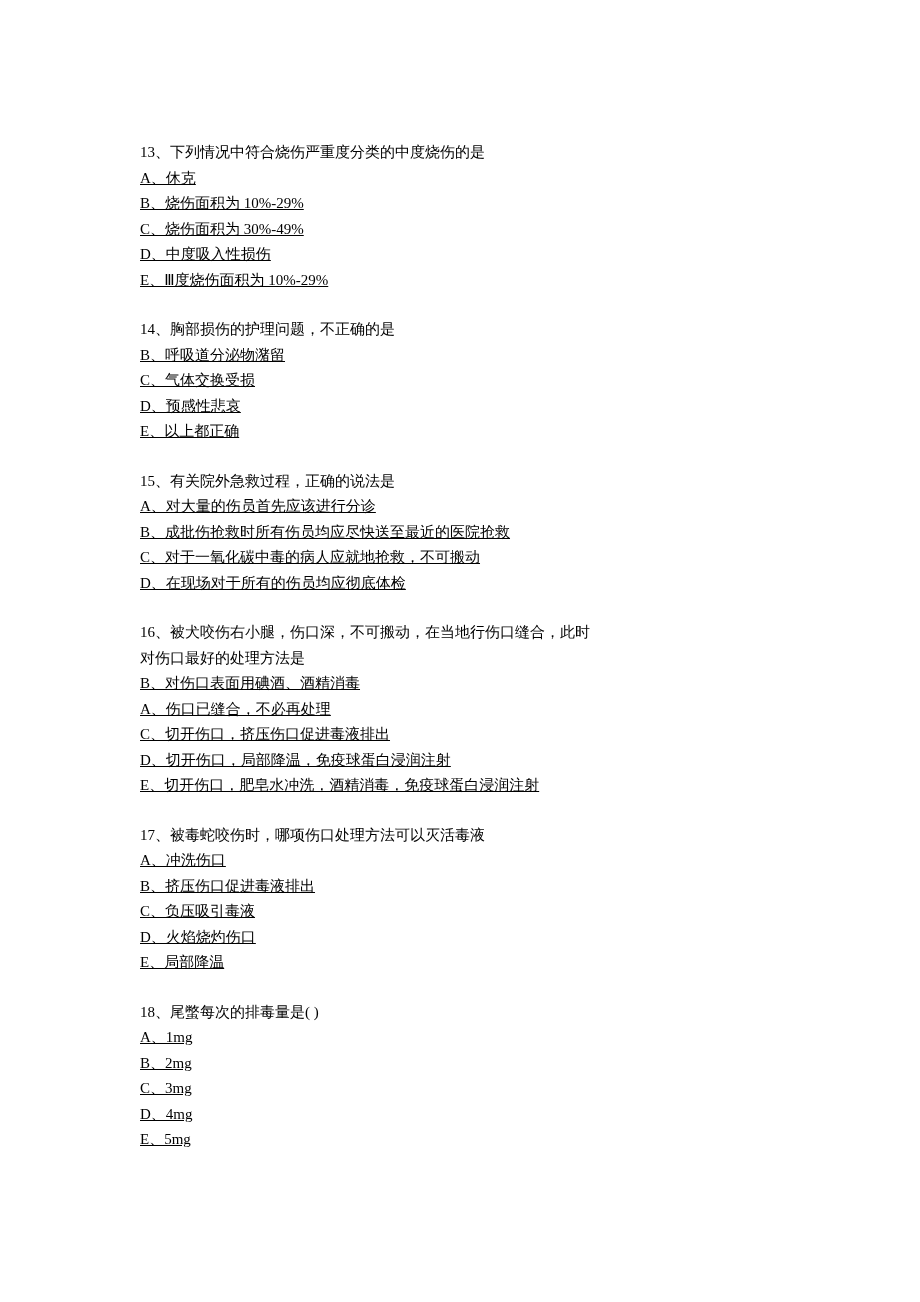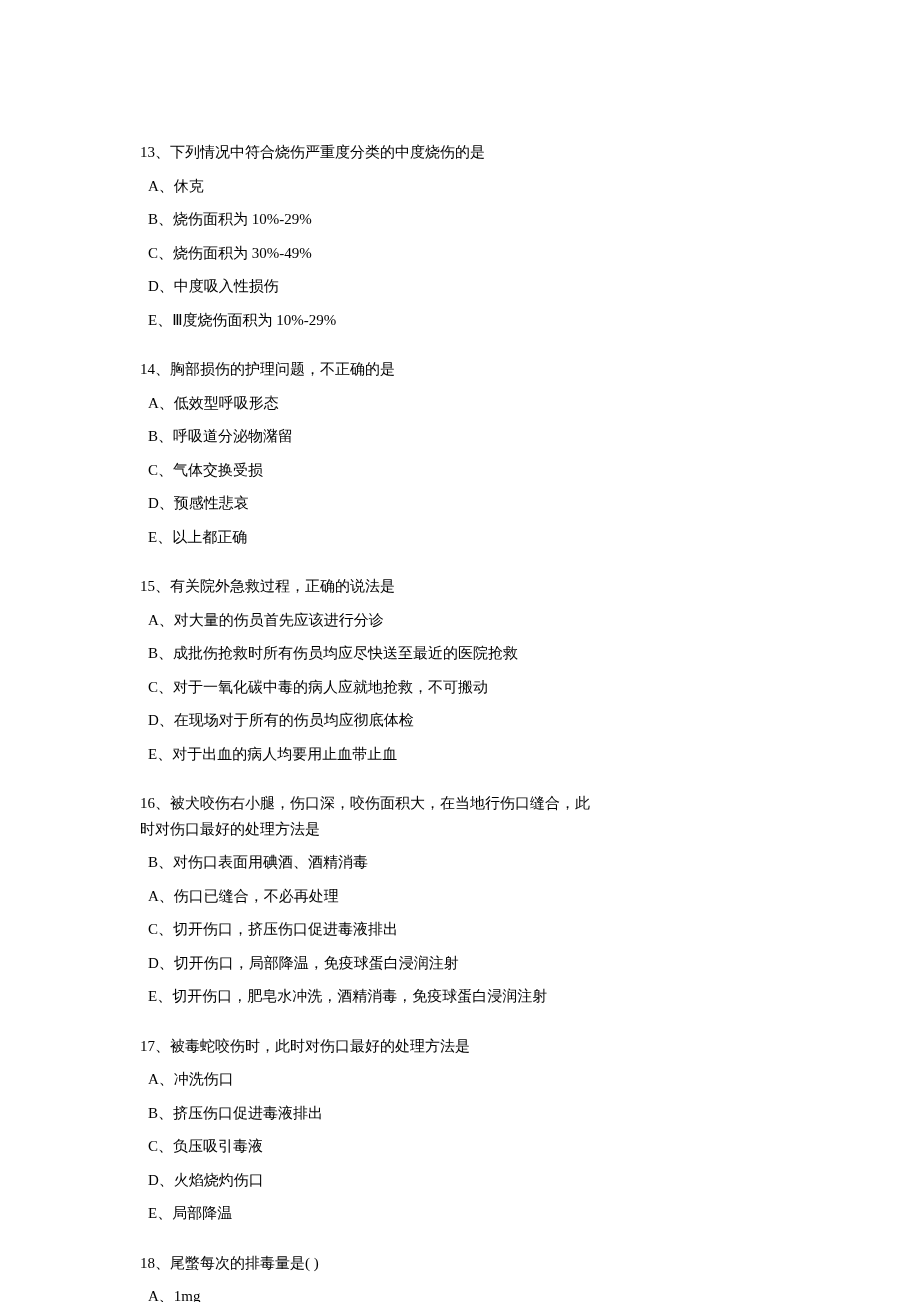--- a/index.html
+++ b/index.html
@@ -17,72 +17,72 @@
       padding: 140px 140px 60px 140px;
       box-sizing: border-box;
     }
     .question {
       margin-bottom: 24px;
     }
     .question-text {
       margin: 0;
     }
     .option {
-      margin: 8px;
+      margin: 0;
+      text-decoration: underline;
     }
   </style>
 </head>
 <body>
 
 <div class="page">
   <div class="question">
     <p class="question-text"><span>13、</span><span>下列情况中符合烧伤严重度分类的中度烧伤的是</span></p>
     <p class="option">A、休克</p>
     <p class="option">B、烧伤面积为 10%-29%</p>
     <p class="option">C、烧伤面积为 30%-49%</p>
     <p class="option">D、中度吸入性损伤</p>
     <p class="option">E、Ⅲ度烧伤面积为 10%-29%</p>
   </div>
 
   <div class="question">
     <p class="question-text"><span>14、</span><span>胸部损伤的护理问题，不正确的是</span></p>
-    <p class="option">A、低效型呼吸形态</p>
     <p class="option">B、呼吸道分泌物潴留</p>
     <p class="option">C、气体交换受损</p>
     <p class="option">D、预感性悲哀</p>
     <p class="option">E、以上都正确</p>
   </div>
 
   <div class="question">
     <p class="question-text"><span>15、</span><span>有关院外急救过程，正确的说法是</span></p>
     <p class="option">A、对大量的伤员首先应该进行分诊</p>
     <p class="option">B、成批伤抢救时所有伤员均应尽快送至最近的医院抢救</p>
     <p class="option">C、对于一氧化碳中毒的病人应就地抢救，不可搬动</p>
     <p class="option">D、在现场对于所有的伤员均应彻底体检</p>
-    <p class="option">E、对于出血的病人均要用止血带止血</p>
   </div>
 
   <div class="question">
-    <p class="question-text"><span>16、</span><span>被犬咬伤右小腿，伤口深，咬伤面积大，在当地行伤口缝合，此时对伤口最好的处理方法是</span></p>
+    <p class="question-text"><span>16、</span><span>被犬咬伤右小腿，伤口深，不可搬动，在当地行伤口缝合，此时对伤口最好的处理方法是</span></p>
     <p class="option">B、对伤口表面用碘酒、酒精消毒</p>
     <p class="option">A、伤口已缝合，不必再处理</p>
     <p class="option">C、切开伤口，挤压伤口促进毒液排出</p>
     <p class="option">D、切开伤口，局部降温，免疫球蛋白浸润注射</p>
     <p class="option">E、切开伤口，肥皂水冲洗，酒精消毒，免疫球蛋白浸润注射</p>
   </div>
 
   <div class="question">
-    <p class="question-text"><span>17、</span><span>被毒蛇咬伤时，此时对伤口最好的处理方法是</span></p>
+    <p class="question-text"><span>17、</span><span>被毒蛇咬伤时，哪项伤口处理方法可以灭活毒液</span></p>
     <p class="option">A、冲洗伤口</p>
     <p class="option">B、挤压伤口促进毒液排出</p>
     <p class="option">C、负压吸引毒液</p>
     <p class="option">D、火焰烧灼伤口</p>
     <p class="option">E、局部降温</p>
   </div>
 
   <div class="question">
     <p class="question-text"><span>18、</span><span>尾蟞每次的排毒量是( )</span></p>
     <p class="option">A、1mg</p>
     <p class="option">B、2mg</p>
     <p class="option">C、3mg</p>
     <p class="option">D、4mg</p>
+    <p class="option">E、5mg</p>
   </div>
 </div>
 
 </body></html>

